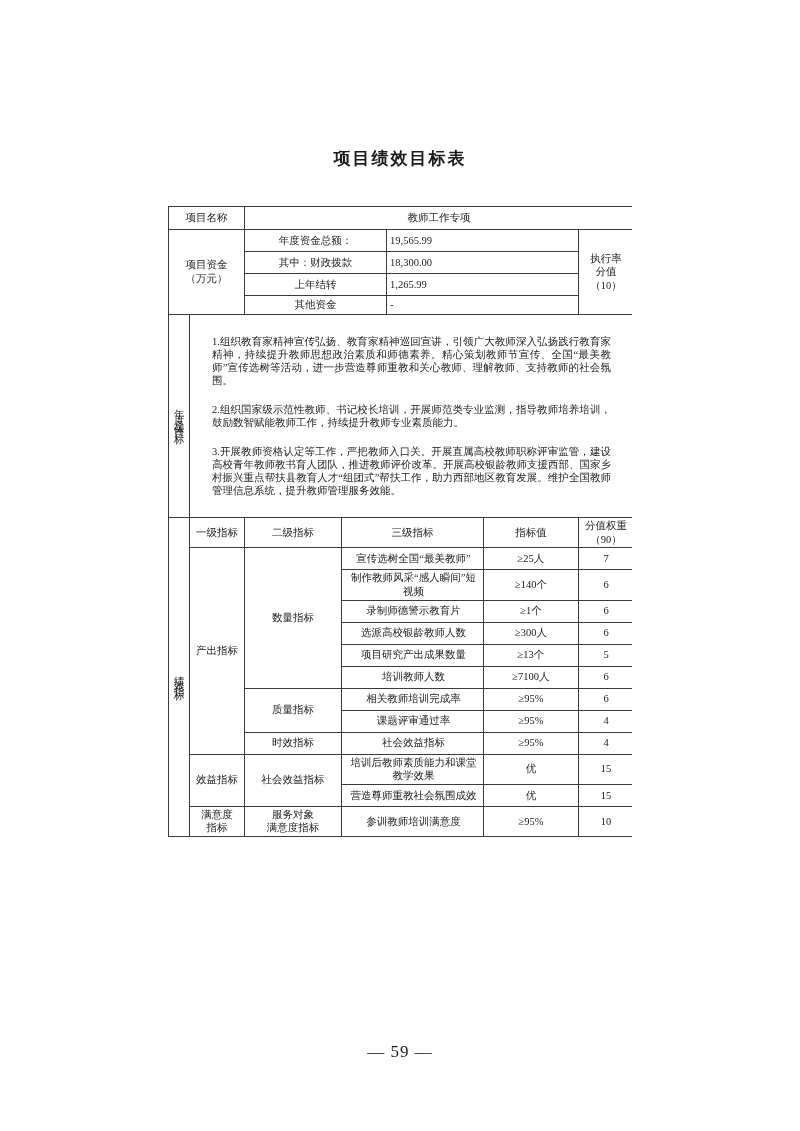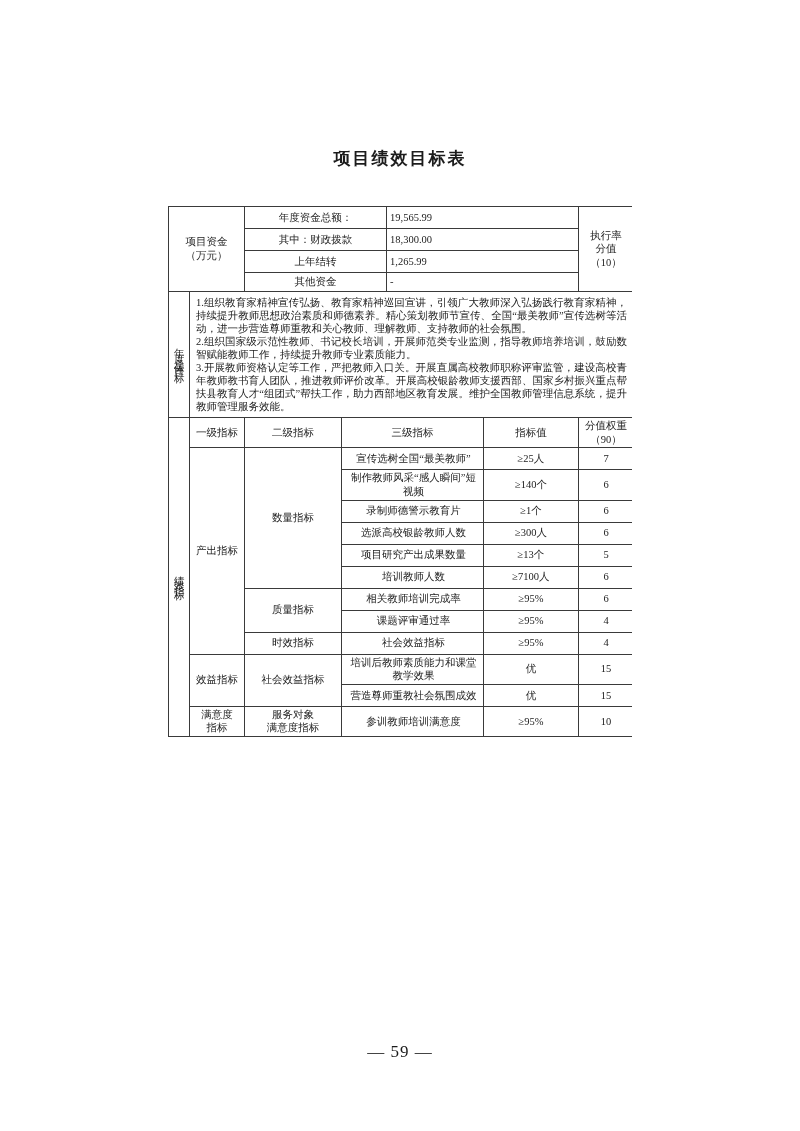--- a/index.html
+++ b/index.html
@@ -41,37 +41,49 @@
   .vcell { padding:0; }
   .vtext {
     writing-mode:vertical-lr; text-orientation:upright;
     letter-spacing:5px; margin:0 auto; font-size:10.5px;
   }
 
   .goal-cell {
     text-align:justify; vertical-align:middle;
     padding:4px 6px; line-height:13px; font-size:10.5px;
   }
-  .goal-cell p { margin:0; }
+  .goal-cell p { margin:16px; }
 
   .page-num {
     position:absolute; top:1042px; left:0; width:800px;
     text-align:center; font-size:17px; letter-spacing:1px;
   }
 </style>
 </head>
 <body>
 
 <div class="sheet">
 
   <div class="doc-title">项目绩效目标表</div>
   <div class="doc-subtitle">(2026年度)</div>
 
   <div class="tablewrap">
 
+    <table>
+      <colgroup>
+          <col style="width:76px">
+          <col style="width:389px">
+        </colgroup>
+      <tbody>
+          <tr style="height:23px">
+        <td>项目名称</td>
+        <td>教师工作专项</td>
+      </tr>
+    </tbody>
+      </table>
 
 
     <table>
       <colgroup>
           <col style="width:76px">
           <col style="width:142px">
           <col style="width:192px">
           <col style="width:55px">
         </colgroup>
       <tbody>

